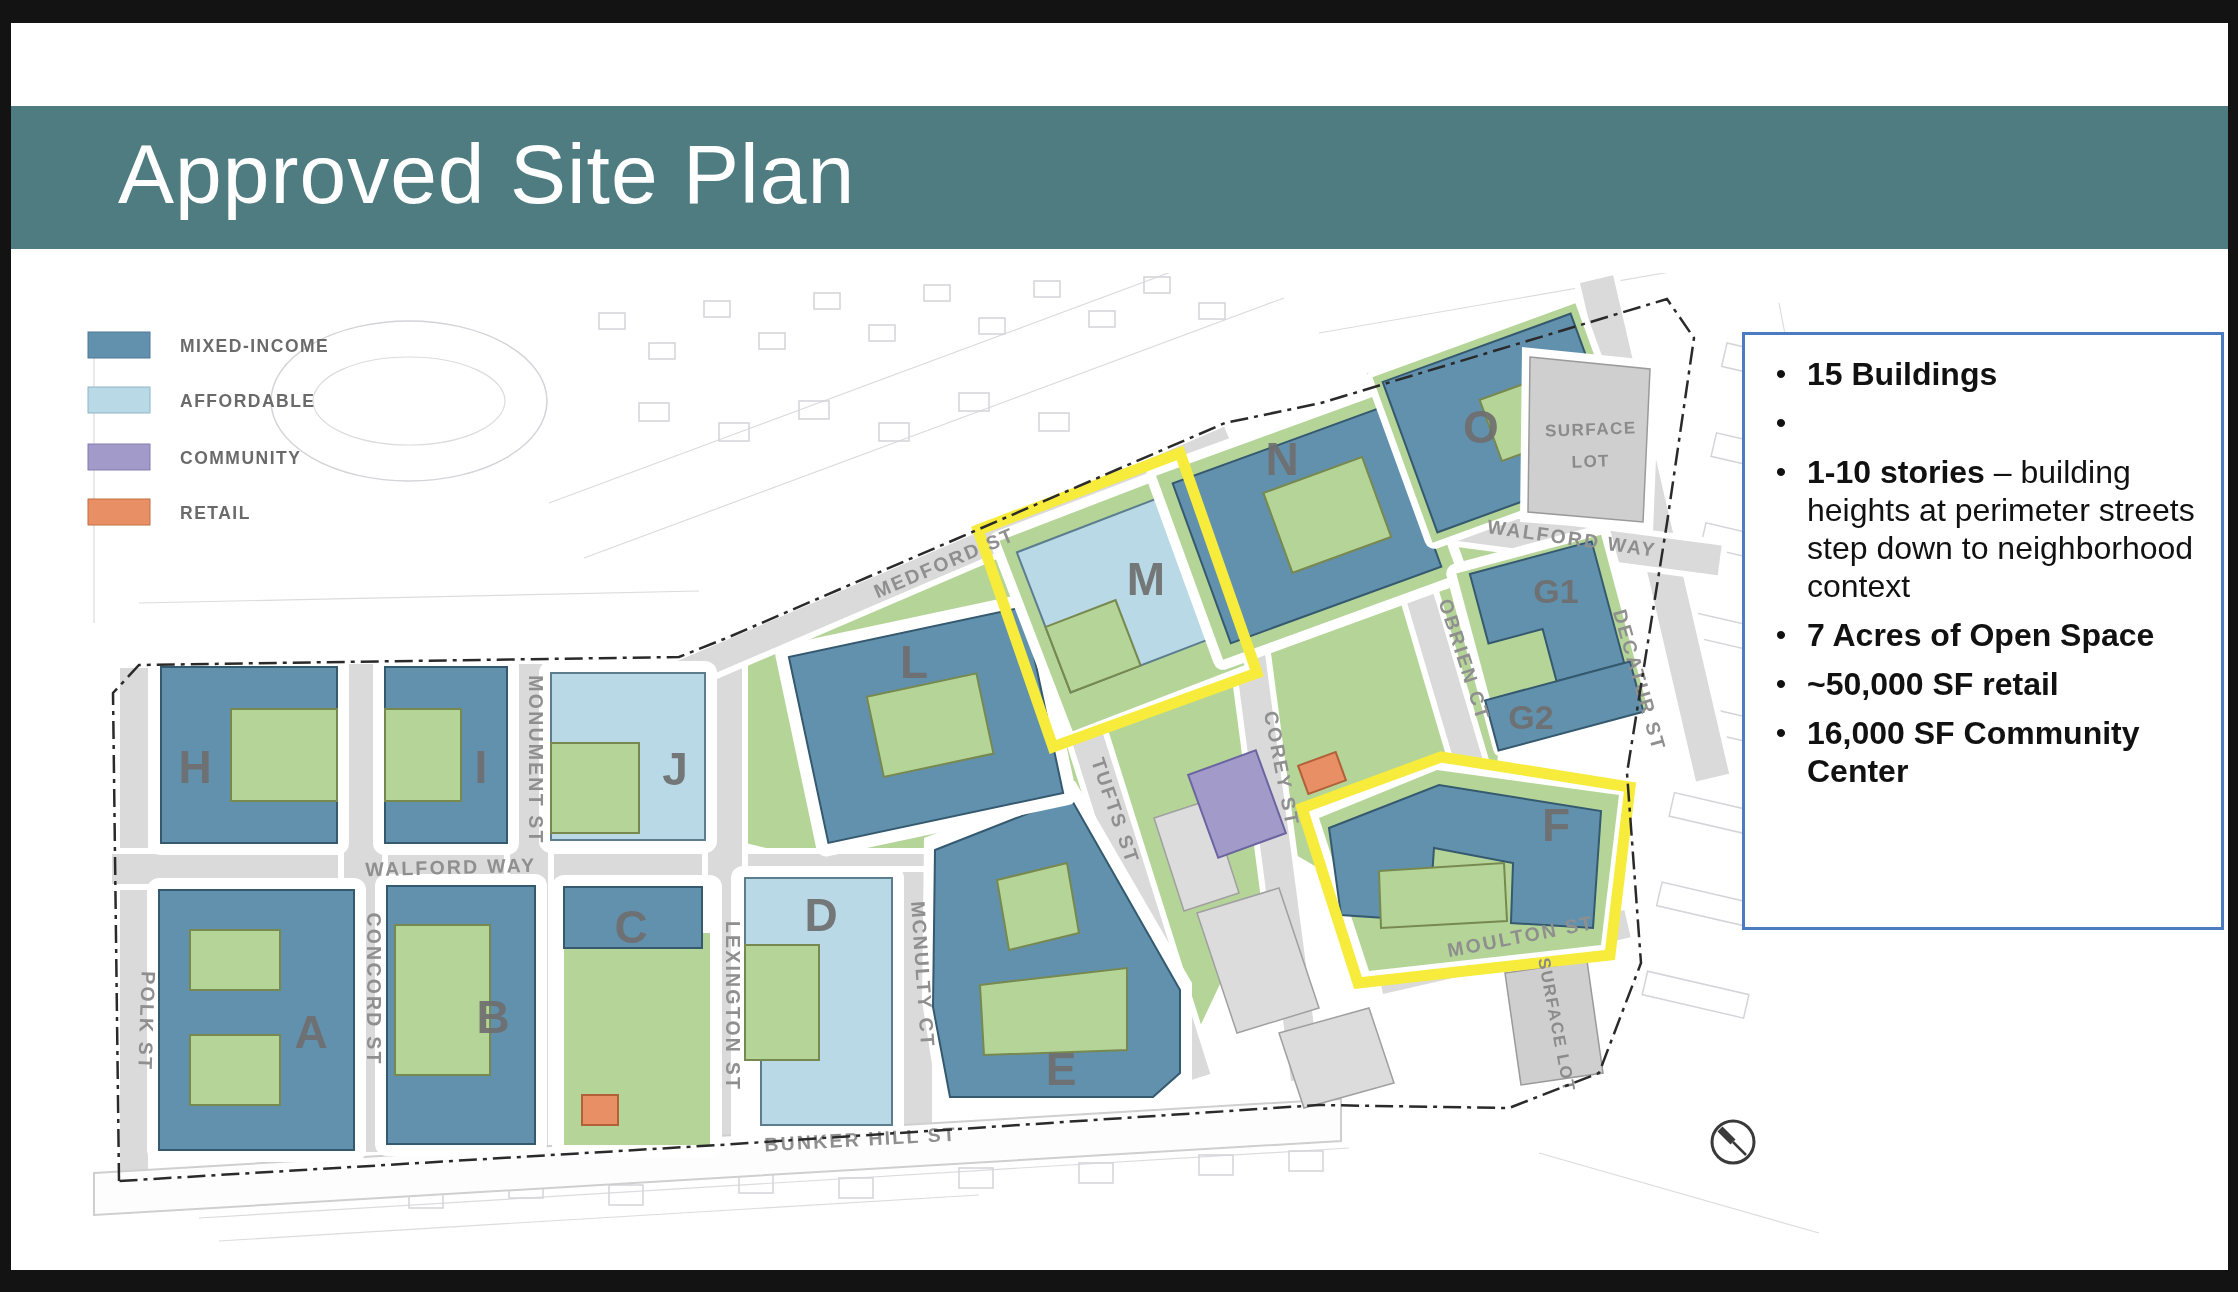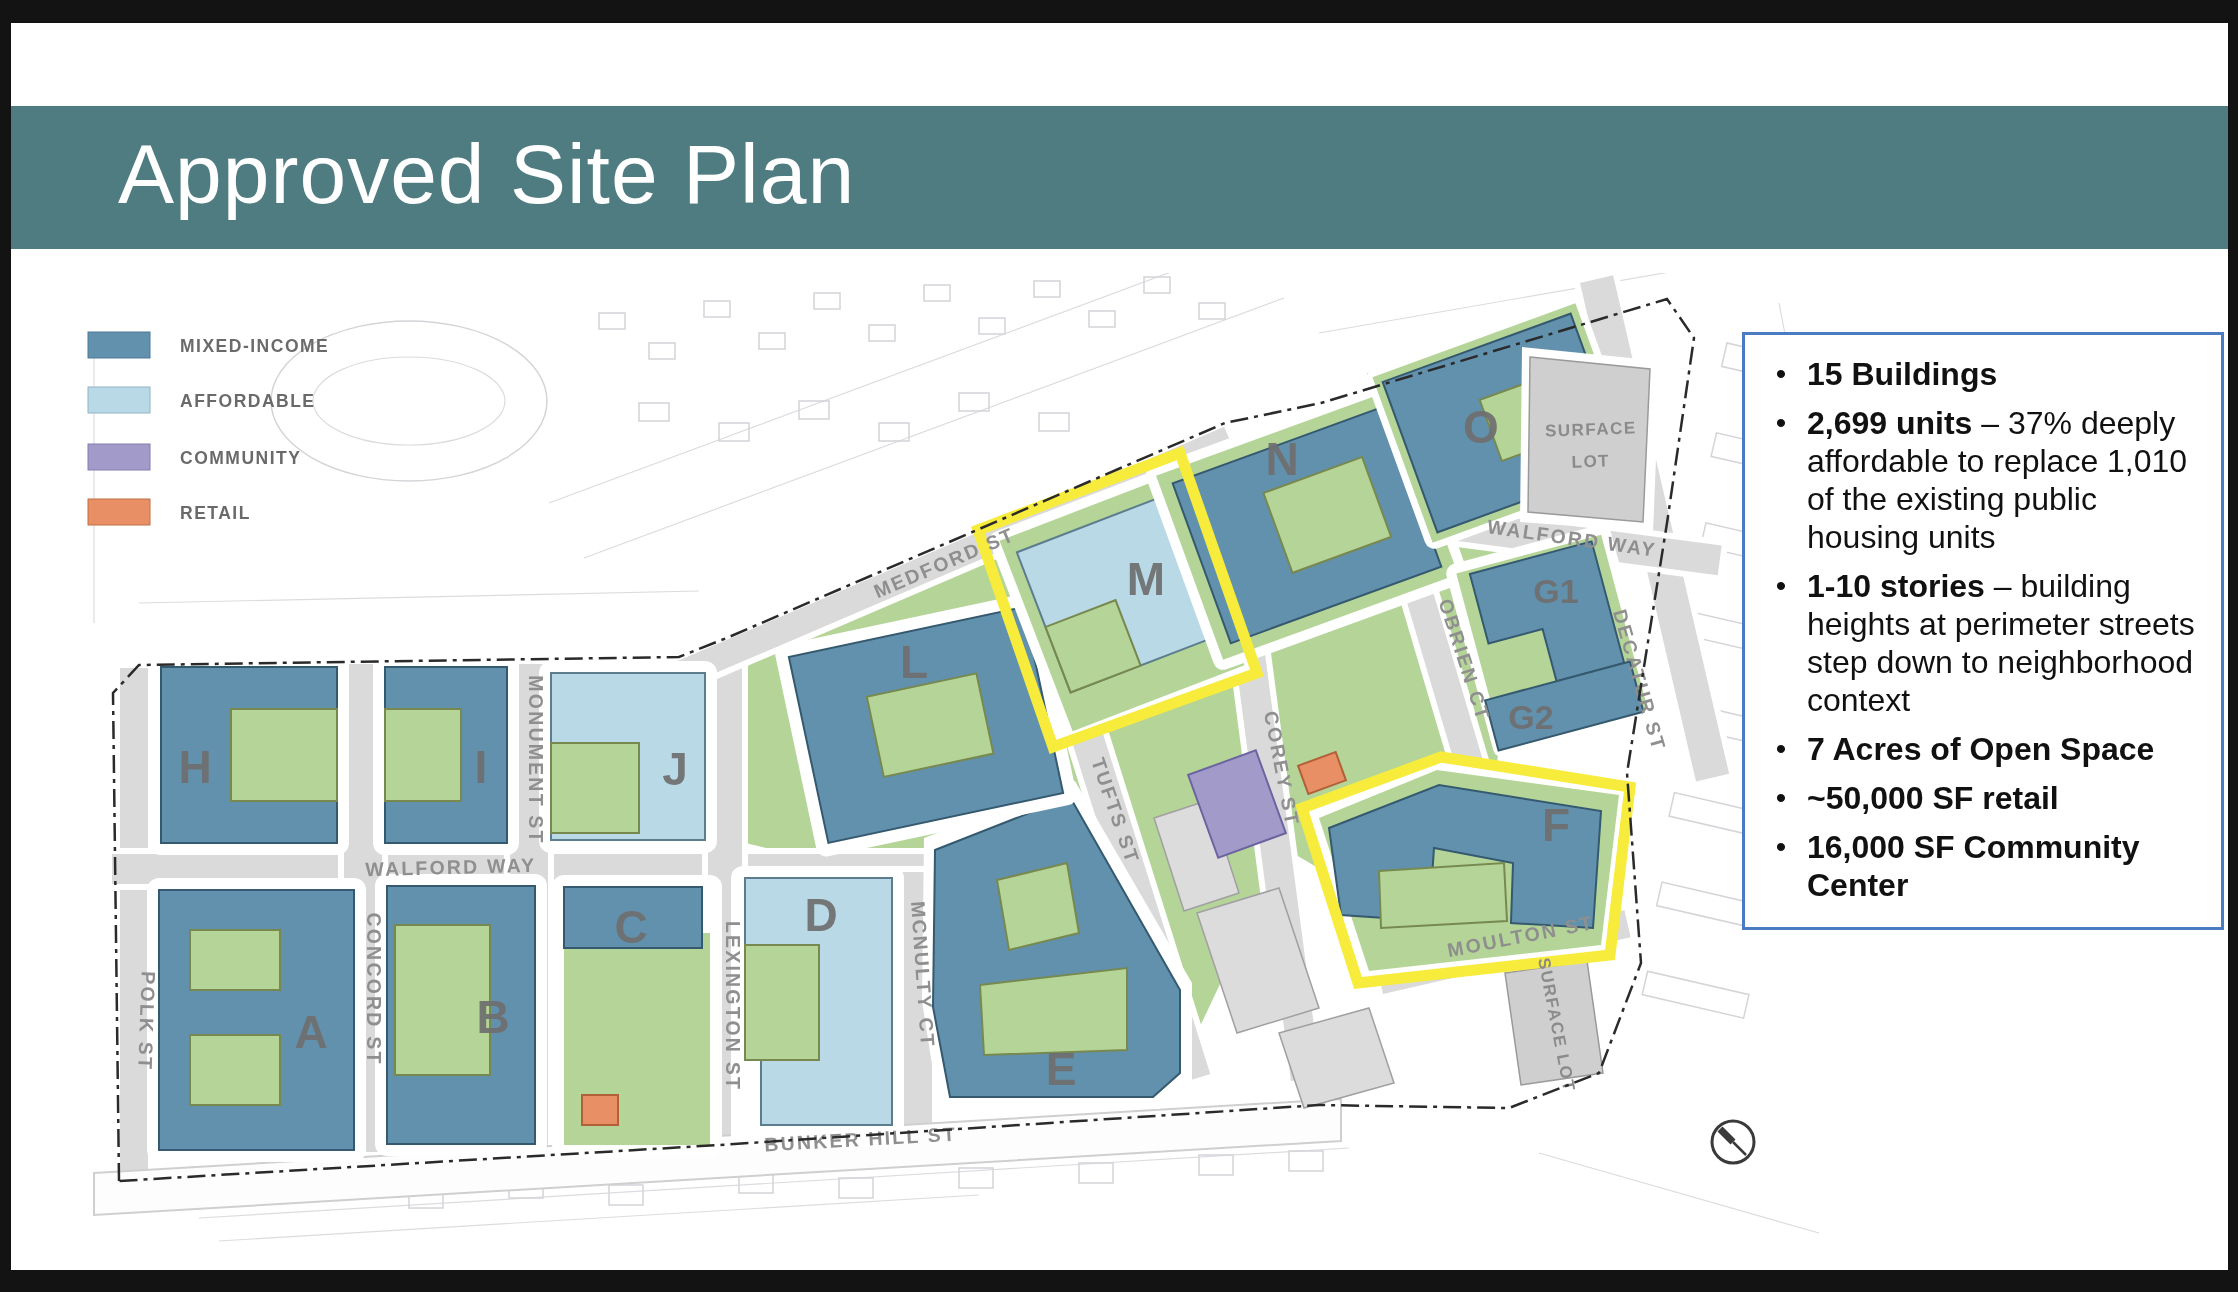--- a/index.html
+++ b/index.html
@@ -327,21 +327,20 @@
     </div>
 
     <div class="fact-box">
       <ul>
         <li>
           <span class="dot">•</span>
           <span class="txt"><b>15 Buildings</b><span></span></span>
         </li>
         <li>
           <span class="dot">•</span>
-          <span class="txt"><b>2,699 units</b><span> – 37% deeply affordable to replace 1,010 of the existing public housing units</span></span>
         </li>
         <li>
           <span class="dot">•</span>
           <span class="txt"><b>1-10 stories</b><span> – building heights at perimeter streets step down to neighborhood context</span></span>
         </li>
         <li>
           <span class="dot">•</span>
           <span class="txt"><b>7 Acres of Open Space</b><span></span></span>
         </li>
         <li>

